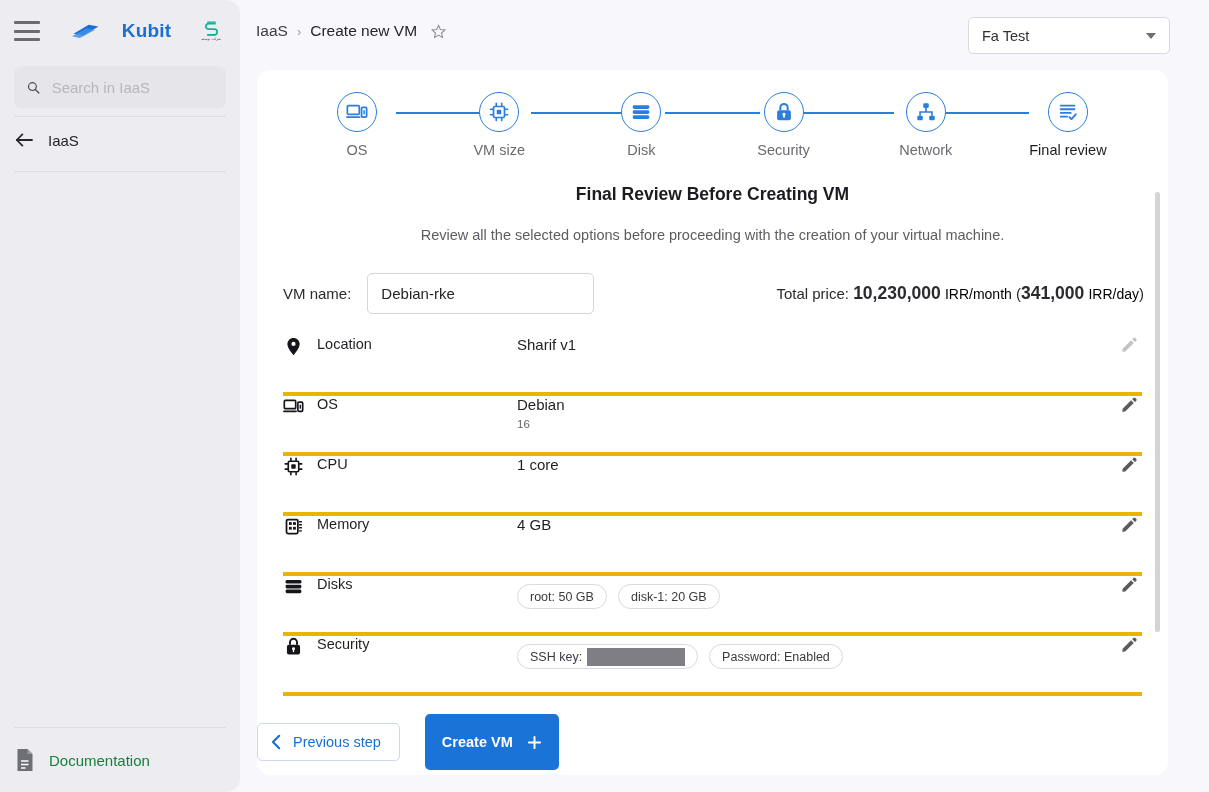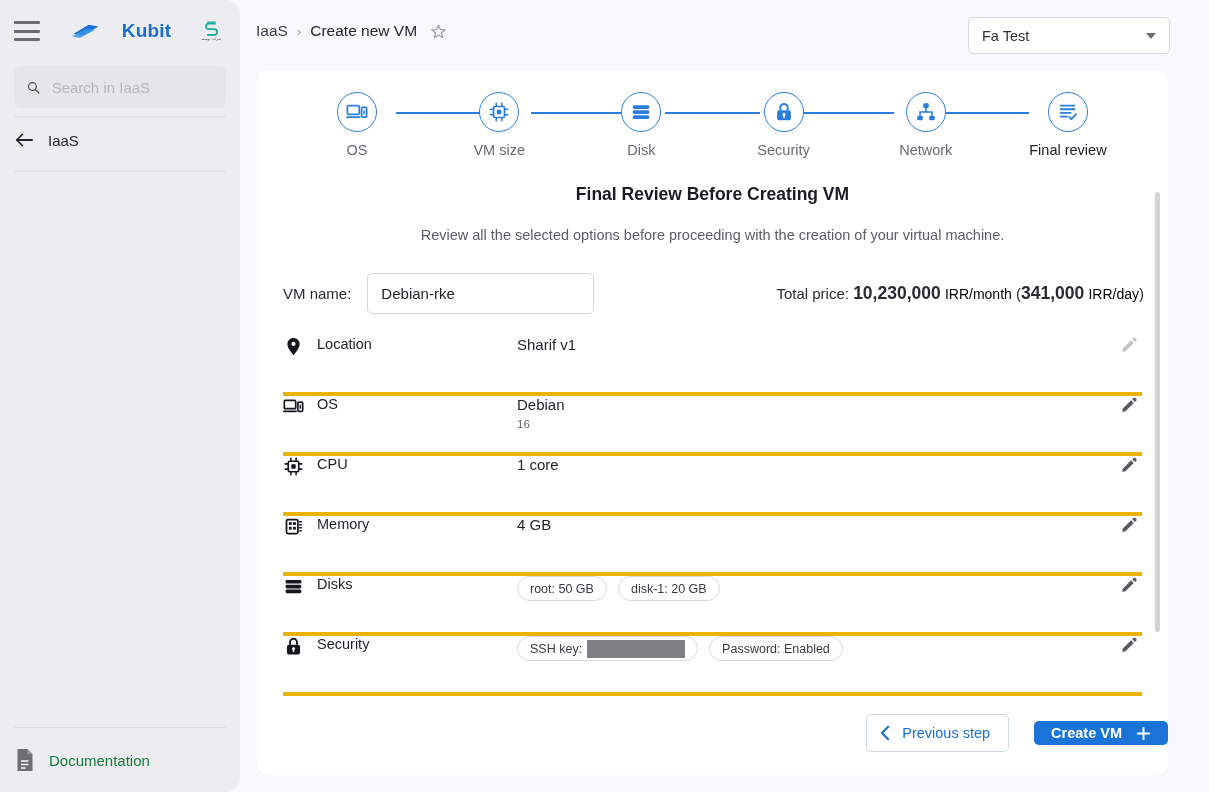--- a/index.html
+++ b/index.html
@@ -110,39 +110,39 @@
     display: flex; align-items: flex-start; height: 60px; border-bottom: 4px solid #eab308;
     position: relative;
   }
   .row .ico { width: 34px; display: flex; align-items: center; justify-content: flex-start; }
   .row .lab { width: 200px; font-size: 14.5px; color: #1f1f26; }
   .row .val { font-size: 15px; color: #1f1f26; display: flex; align-items: center; gap: 11px; }
   .val-main { line-height: 1.25; }
   .val-sub { font-size: 11.5px; color: #65656c; margin-top: 2px; }
   .chip {
     border: 1px solid #d9d9df; border-radius: 14px; height: 25px; padding: 0 12px;
-    display: inline-flex; align-items: center; font-size: 12.5px; color: #3a3a41; background:#fff;
+    display: inline-flex; align-items: center; font-size: 12.5px; color: #3a3a41; background:#fff;margin-top:8px;
   }
   .redact { display: inline-block; width: 98px; height: 18px; background: #7e7e84; margin-left: 5px; }
   .edit { position: absolute; right: 4px; cursor: pointer; }
 
   
   .vscroll { position: absolute; right: 8px; top: 122px; width: 5px; height: 560px; }
   .vthumb { position: absolute; top: 0; left: 0; width: 5px; height: 440px;
             background: #d3d3d8; border-radius: 3px; }
 
   
-  .btnrow { display: flex; justify-content: flex-end; align-items: center; gap: 25px; margin-top: 18px; }
+  .btnrow { display: flex; justify-content: flex-start; align-items: center; gap: 25px; margin-top: 18px; }
   .btn-prev {
     height: 38px; padding: 0 18px 0 12px; border: 1px solid #cfd8e6; border-radius: 5px;
     background: #fff; color: #1a6fd4; font-size: 14.5px; display: flex; align-items: center;
     gap: 10px; cursor: pointer; font-family: "Liberation Sans", sans-serif;
   }
   .btn-create {
-    height: 24px; padding: 0 17px; border: none; border-radius: 5px; background: #1a73d6;
+    height: 56px; padding: 0 17px; border: none; border-radius: 5px; background: #1a73d6;
     color: #fff; font-size: 14.5px; font-weight: 700; display: flex; align-items: center;
     gap: 14px; cursor: pointer; font-family: "Liberation Sans", sans-serif;
   }
 </style>
 </head>
 <body>
 
 <div id="app">
 
   <div id="sidebar">

